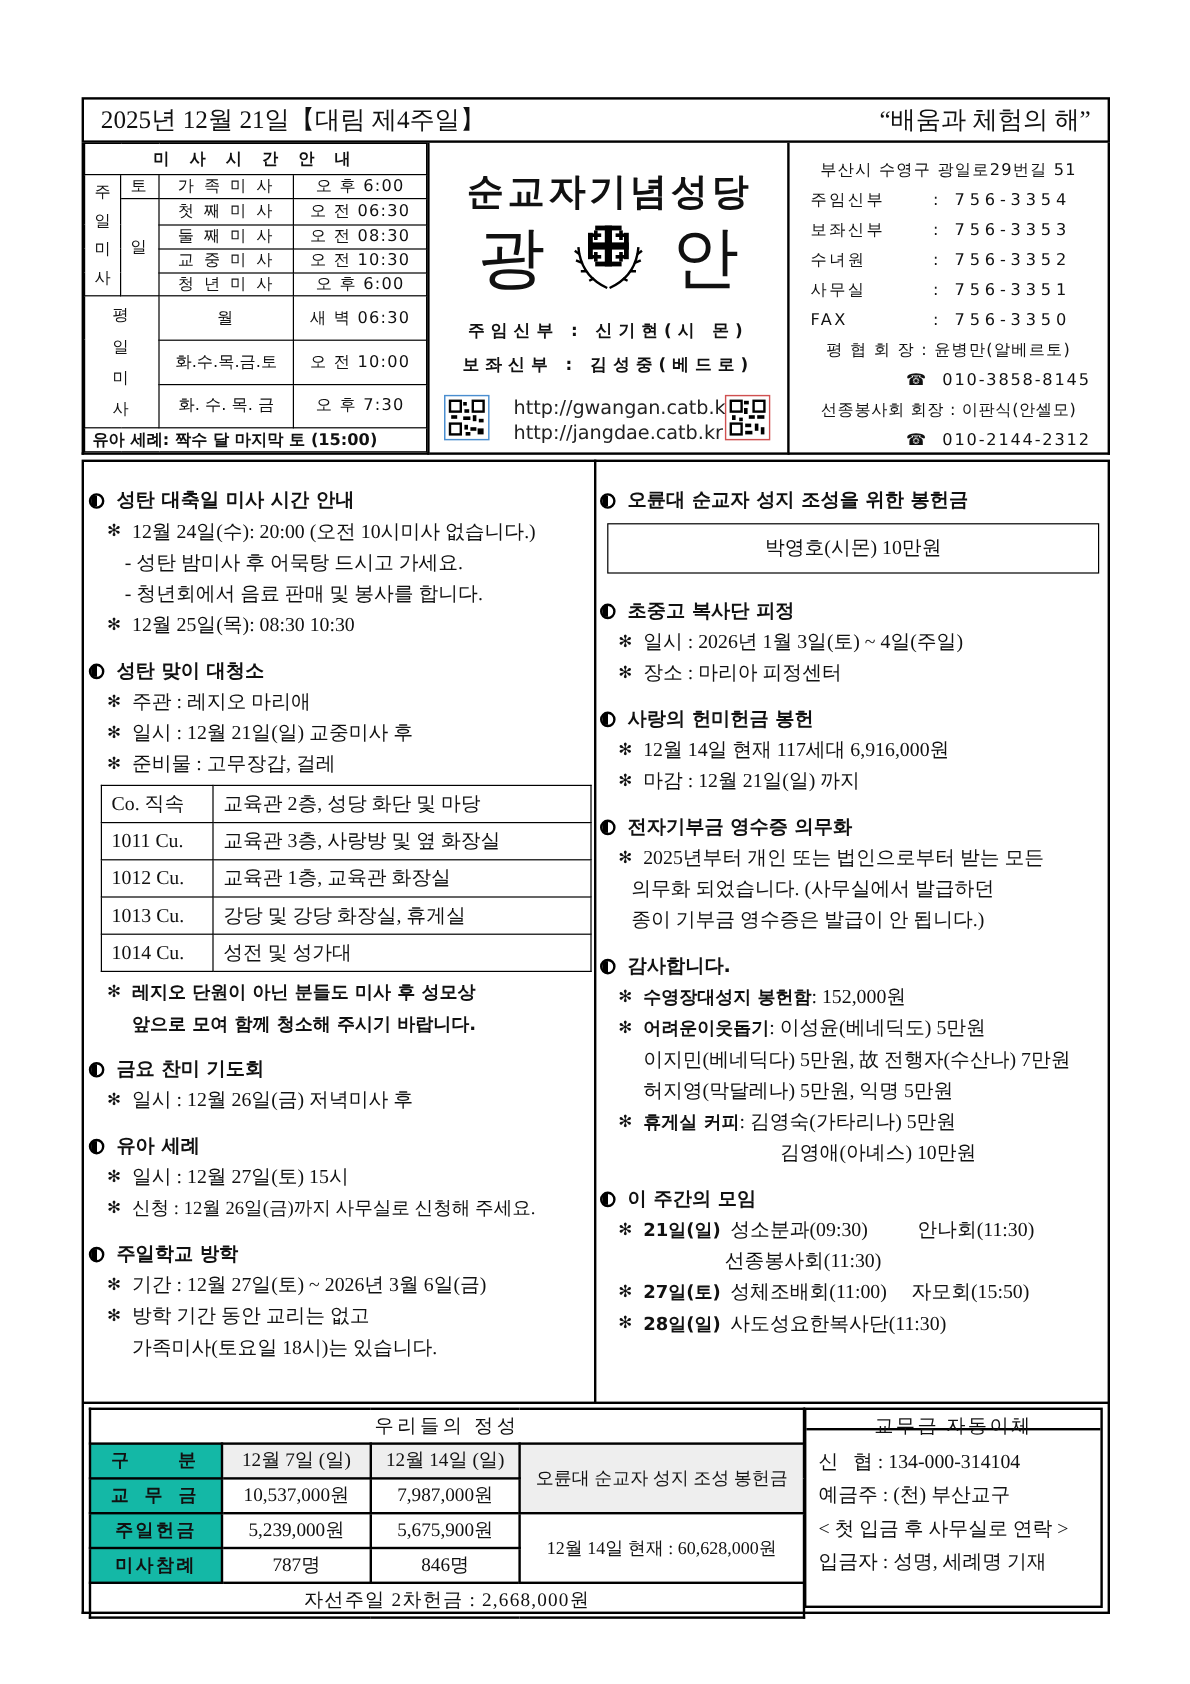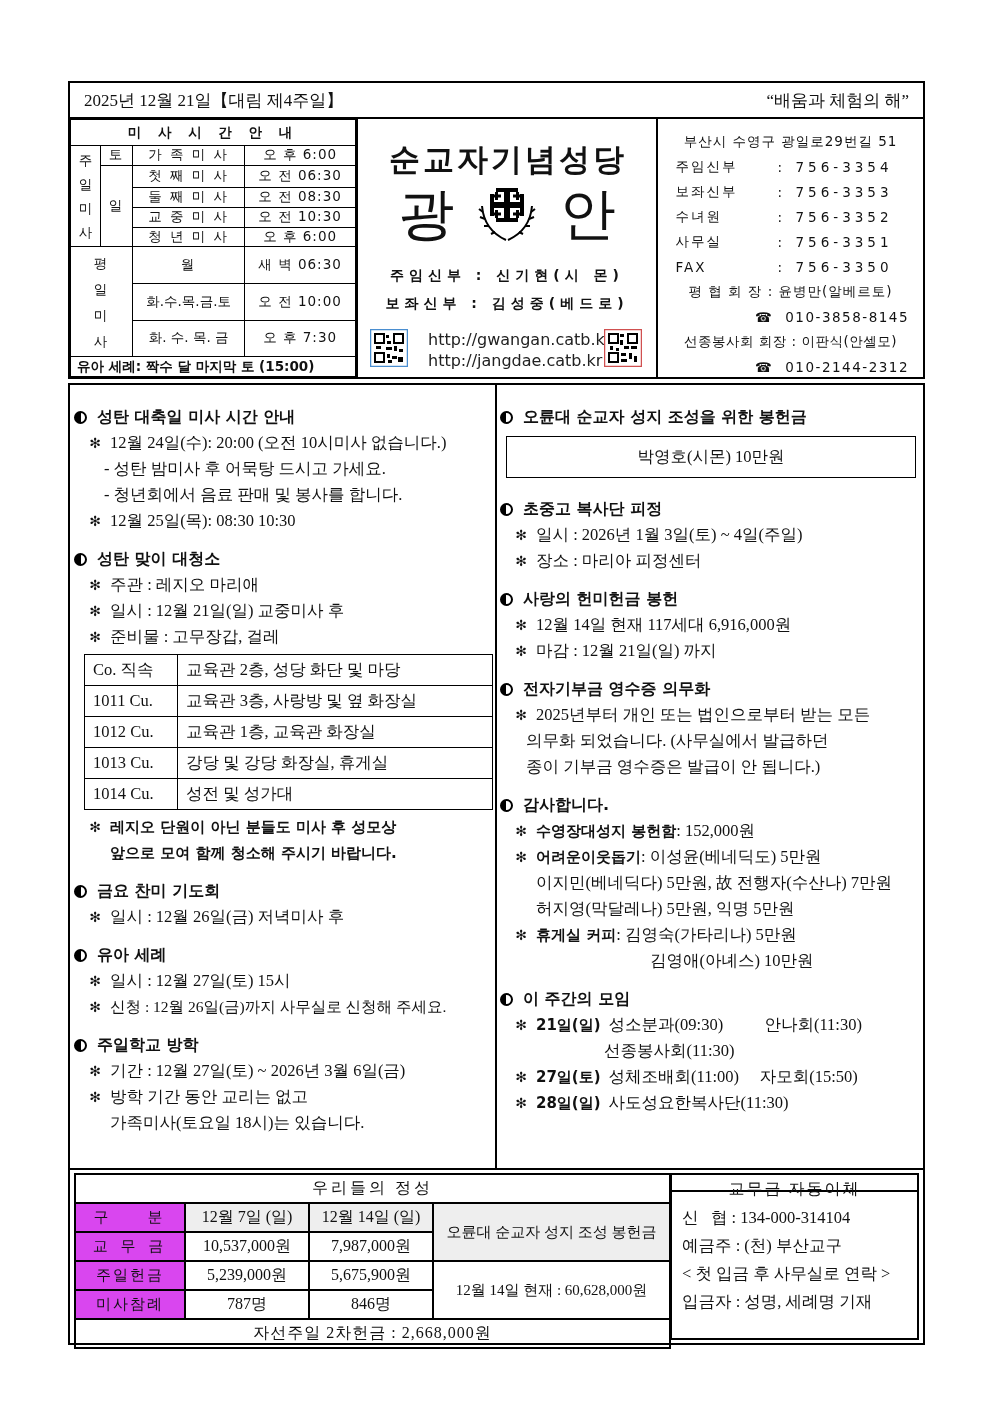--- a/index.html
+++ b/index.html
@@ -1,19 +1,19 @@
 <!DOCTYPE html>
 <html><head>
 <meta charset="utf-8">
 <style>
   * { box-sizing: border-box; margin: 0; padding: 0; }
   body { width: 992px; height: 1403px; background: #fff; font-family: "DejaVu Sans", sans-serif; color: #111; position: relative; }
   .abs { position: absolute; }
   
-  #topbar { left: 68px; top: 81px; width: 857px; height: 38px; border: 2px solid #000; display: flex; align-items: center; justify-content: space-between; padding: 0 14px; font-family: "Liberation Serif", serif; font-size: 17px; }
+  #topbar { left: 68px; top: 81px; width: 857px; height: 38px; border: 2px solid #000; display: flex; align-items: center; justify-content: space-between; padding: 0 14px; font-family: "Liberation Serif", serif; font-size: 21px; }
   
   #mass { left: 68px; top: 119px; width: 290px; height: 260px; border: 2px solid #000; border-top: none; }
   #mass table { border-collapse: collapse; width: 100%; height: 100%; font-size: 13.5px; font-family: "DejaVu Sans", sans-serif; }
   #mass td { border: 1px solid #000; text-align: center; padding: 0 2px; letter-spacing: 2px; }
   #mass .title { font-weight: bold; letter-spacing: 6px; height: 26px; }
   #mass .vert { width: 30px; line-height: 24px; letter-spacing: 0; }
   #mass .foot { font-weight: bold; text-align: left; padding-left: 6px; letter-spacing: 0; font-size: 13.5px; }
   #mass .time { letter-spacing: 1px; }
   
   #center { left: 358px; top: 119px; width: 298px; height: 260px; border-bottom: 2px solid #000; }
@@ -45,21 +45,21 @@
   .bold { font-weight: bold; font-family: "DejaVu Sans", sans-serif; font-size: 15px; }
   #clean-table { border-collapse: collapse; margin: 4px 0 4px 10px; width: 409px; }
   #clean-table td { border: 1px solid #000; height: 31px; padding-left: 8px; font-size: 16.5px; }
   #clean-table td:first-child { width: 93px; }
   #donor-box { border: 1px solid #000; height: 42px; margin: 6px 8px 6px 6px; display: flex; align-items: center; justify-content: center; font-size: 16.5px; }
   
   #bottom { left: 68px; top: 1170px; width: 857px; height: 175px; border: 2px solid #000; border-top: none; }
   #offer { left: 74px; top: 1173px; width: 597px; border-collapse: collapse; font-family: "Liberation Serif", serif; }
   #offer td { border: 2px solid #000; text-align: center; font-size: 16px; height: 29px; }
   #offer .hd { background: #eee; }
-  #offer .lbl { background: #d946ef; font-weight: normal; font-family: "DejaVu Sans", sans-serif; letter-spacing: 4px; font-size: 15px; }
+  #offer .lbl { background: #14b8a6; font-weight: bold; font-family: "DejaVu Sans", sans-serif; letter-spacing: 4px; font-size: 15px; }
   #auto { left: 670px; top: 1173px; width: 249px; height: 167px; border: 2px solid #000; font-family: "Liberation Serif", serif; }
   #auto .t { height: 17px; border-bottom: 2px solid #000; text-align: center; line-height: 27px; font-size: 16px; letter-spacing: 2px; }
   #auto .r { height: 28px; display: flex; align-items: center; padding-left: 10px; font-size: 16.5px; white-space: nowrap; }
 </style>
 </head>
 <body>
 
 <div id="topbar" class="abs">
   <span>2025년 12월 21일【대림 제4주일】</span>
   <span>“배움과 체험의 해”</span>

